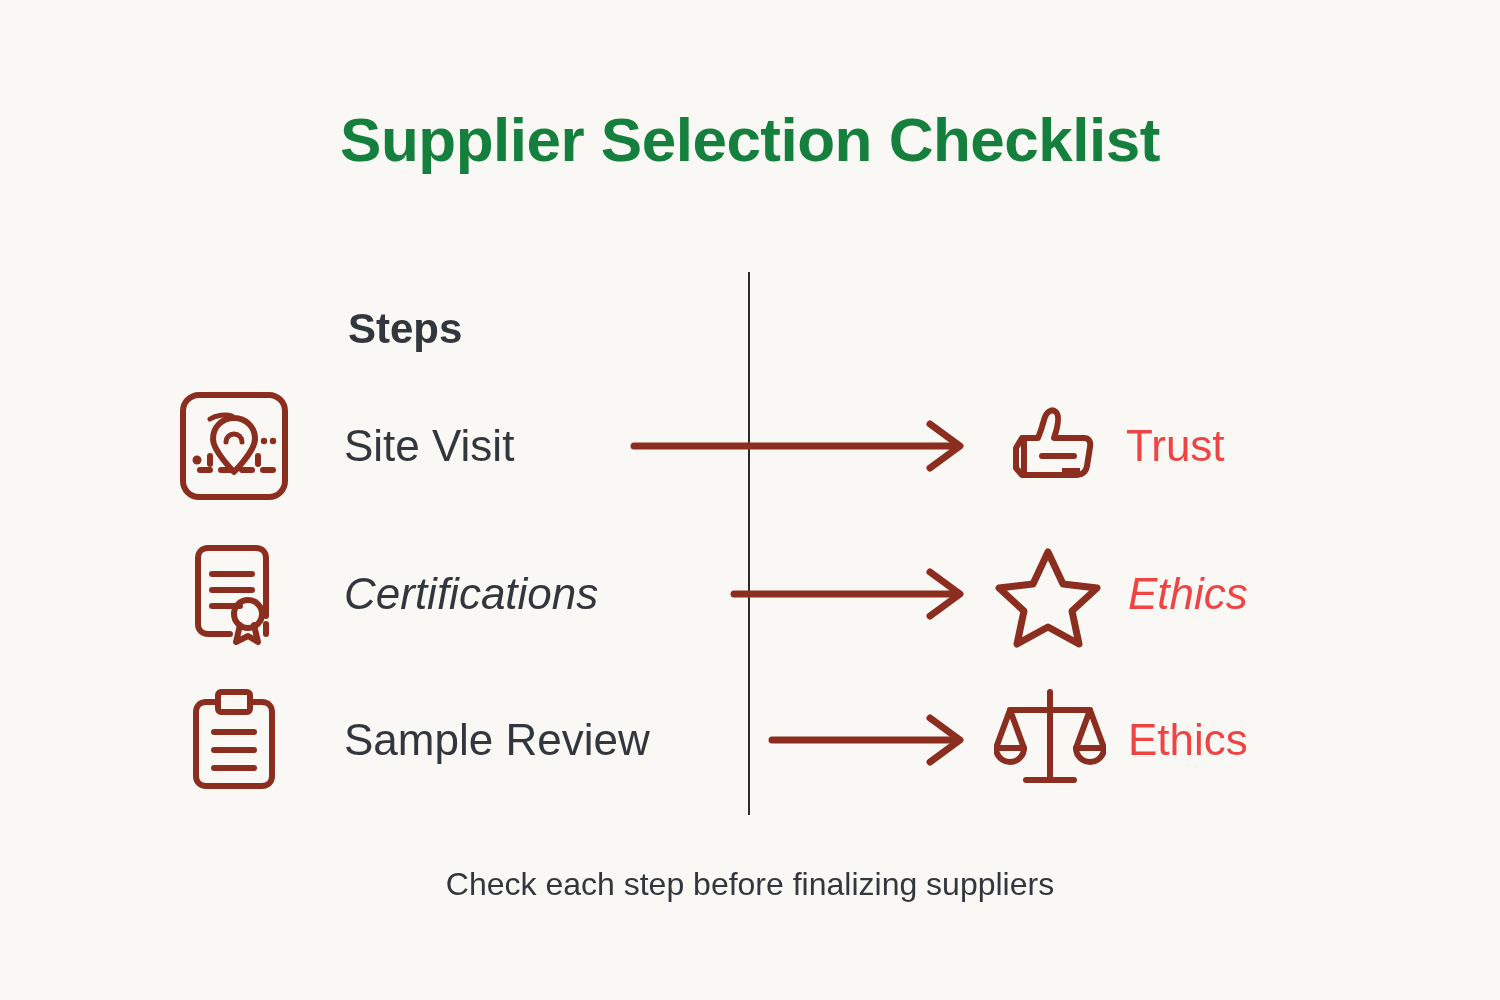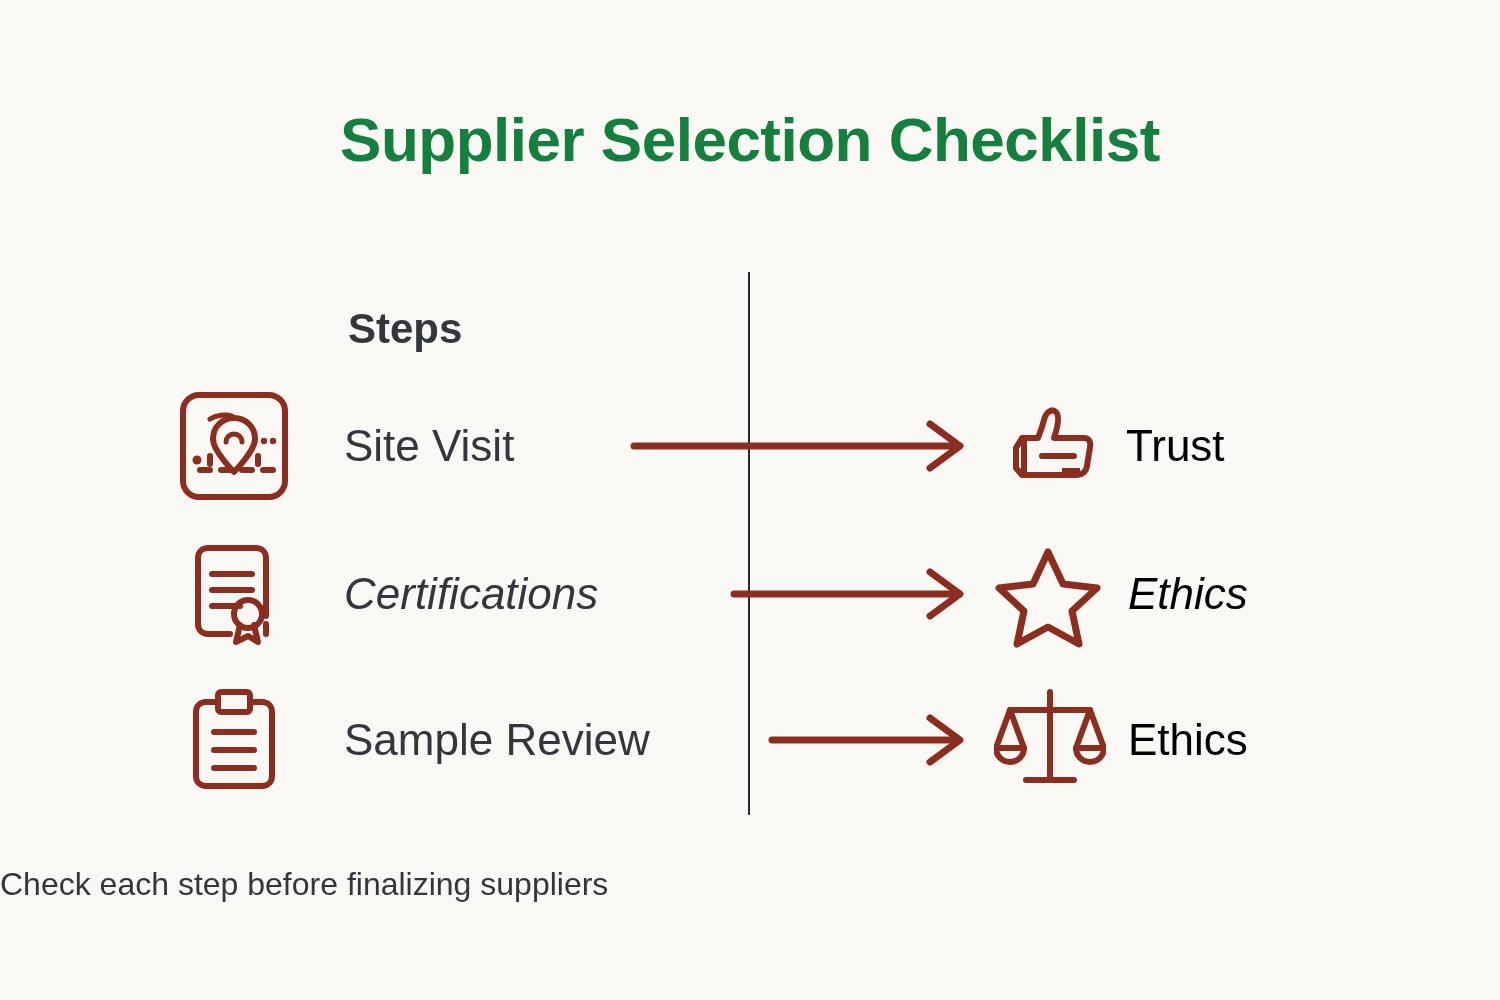--- a/index.html
+++ b/index.html
@@ -102,38 +102,39 @@
   }
   .criteria-icon svg { display: block; width: 112px; height: 112px; }
 
   .criteria-label {
     position: absolute;
     top: 0;
     height: 112px;
     display: flex;
     align-items: center;
     font-size: 44px;
-    color: #000000;
+    color: #ef4444;
     white-space: nowrap;
   }
 
   
   .r0 .criteria-icon  { left: 992px; }
   .r0 .criteria-label { left: 1126px; }
   .r1 .criteria-icon  { left: 992px; }
   .r1 .criteria-label { left: 1128px; }
   .r2 .criteria-icon  { left: 994px; }
   .r2 .criteria-label { left: 1128px; }
 
   
   .footer {
     position: absolute;
     top: 866px;
     left: 0;
     width: 1500px;
+    text-align: center;
     font-size: 32px;
     color: #32373D;
   }
 </style>
 </head>
 <body>
 
 <div class="canvas">
 
   <div class="title">Supplier Selection Checklist</div>

